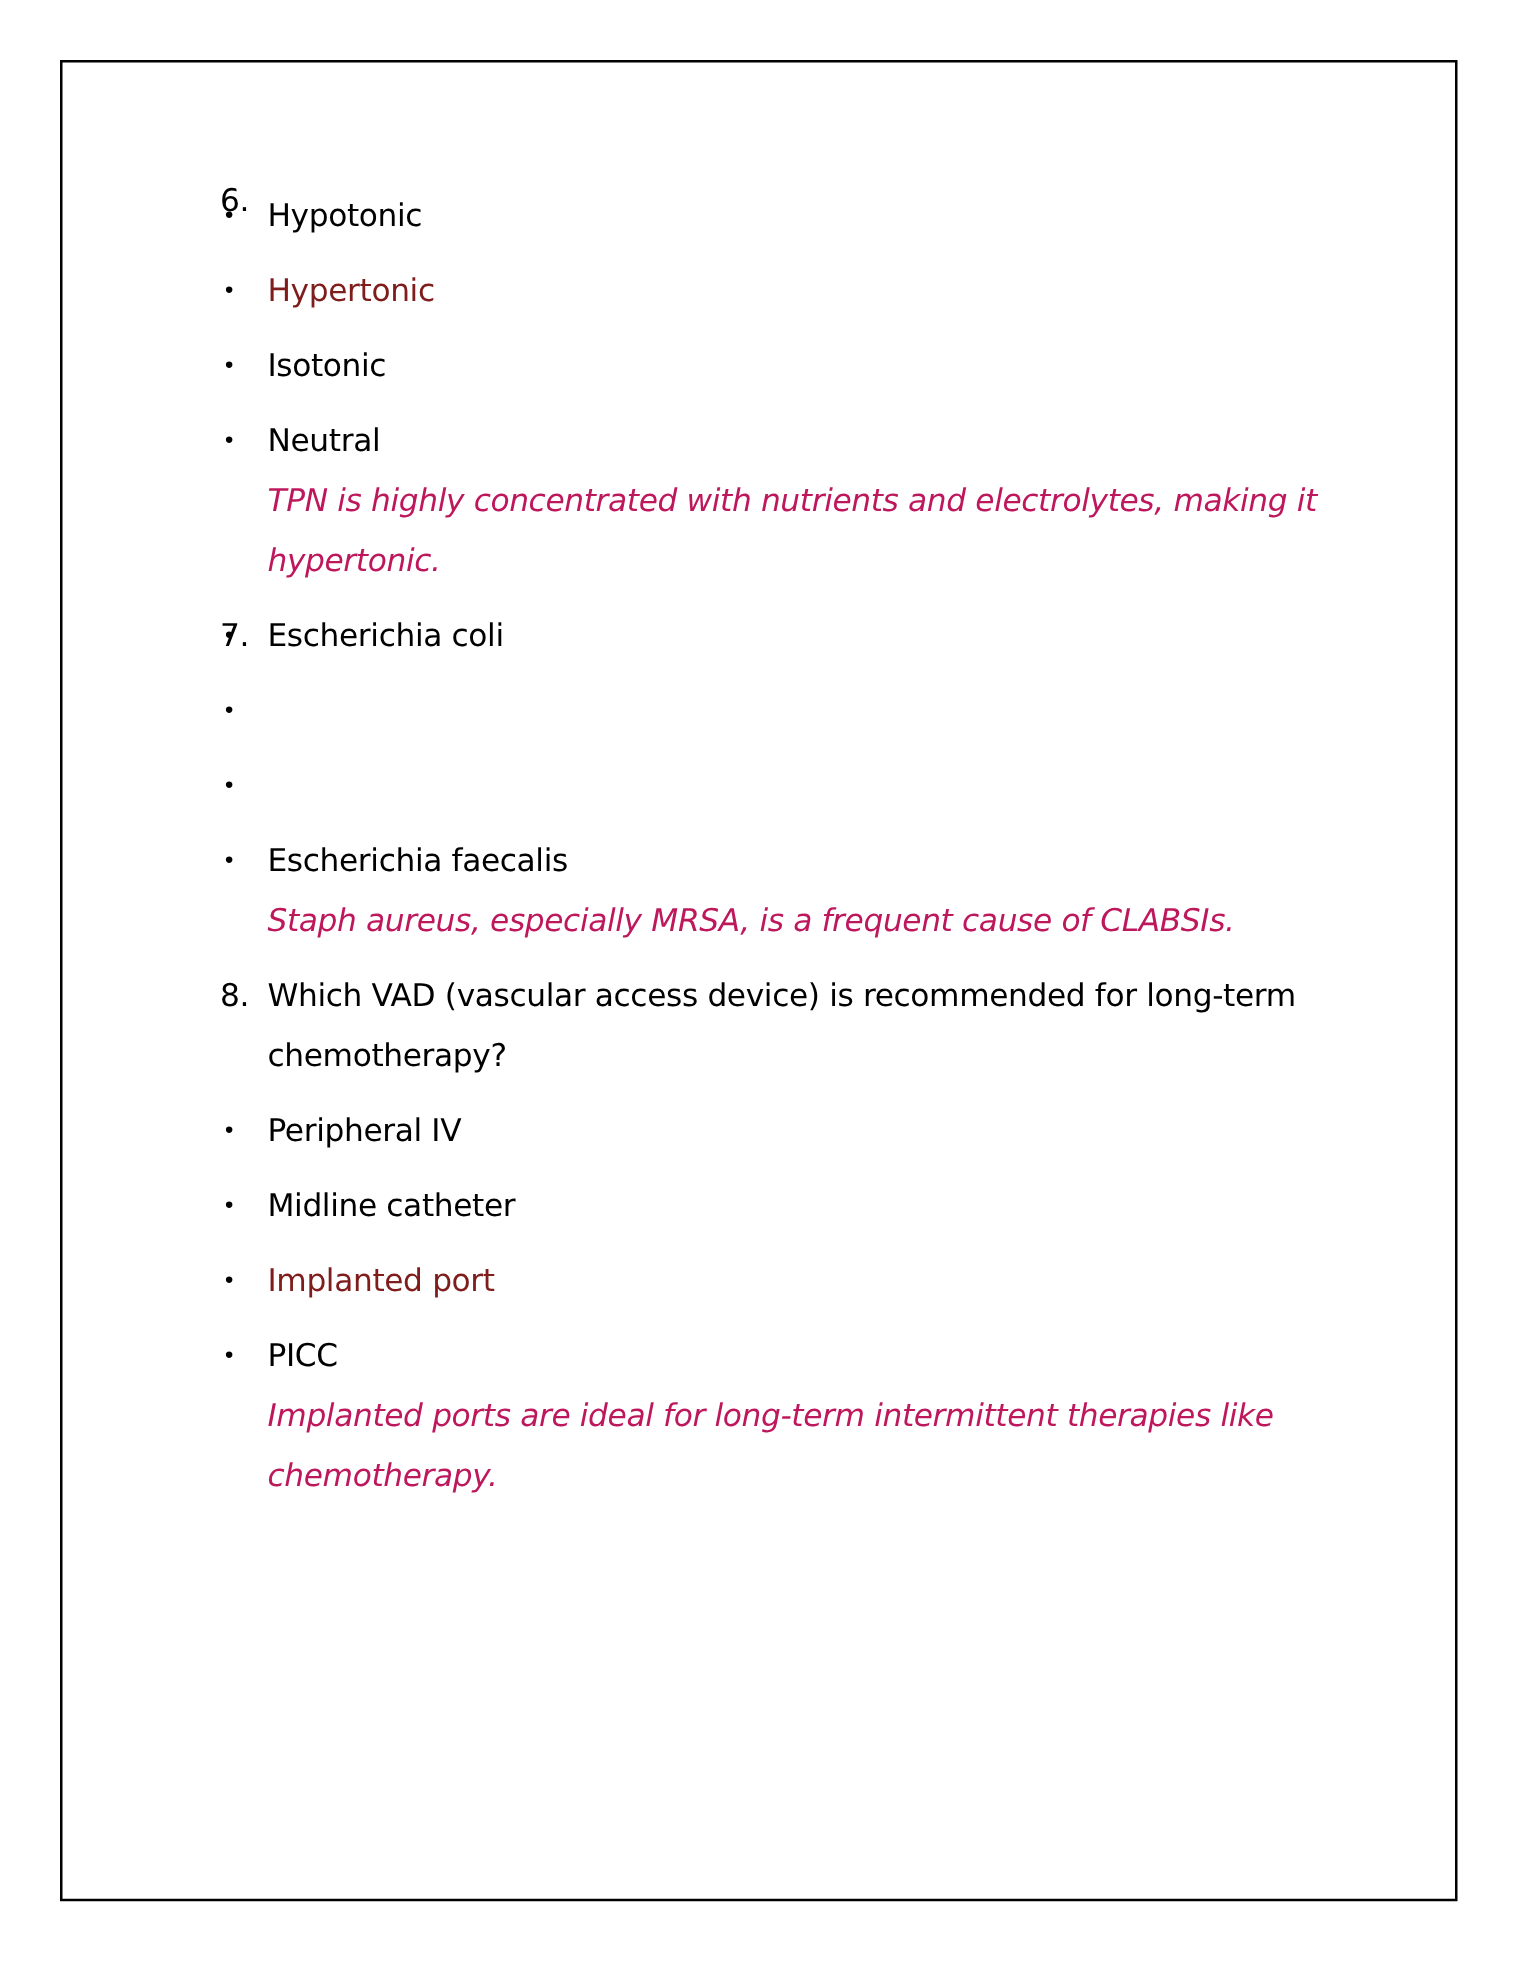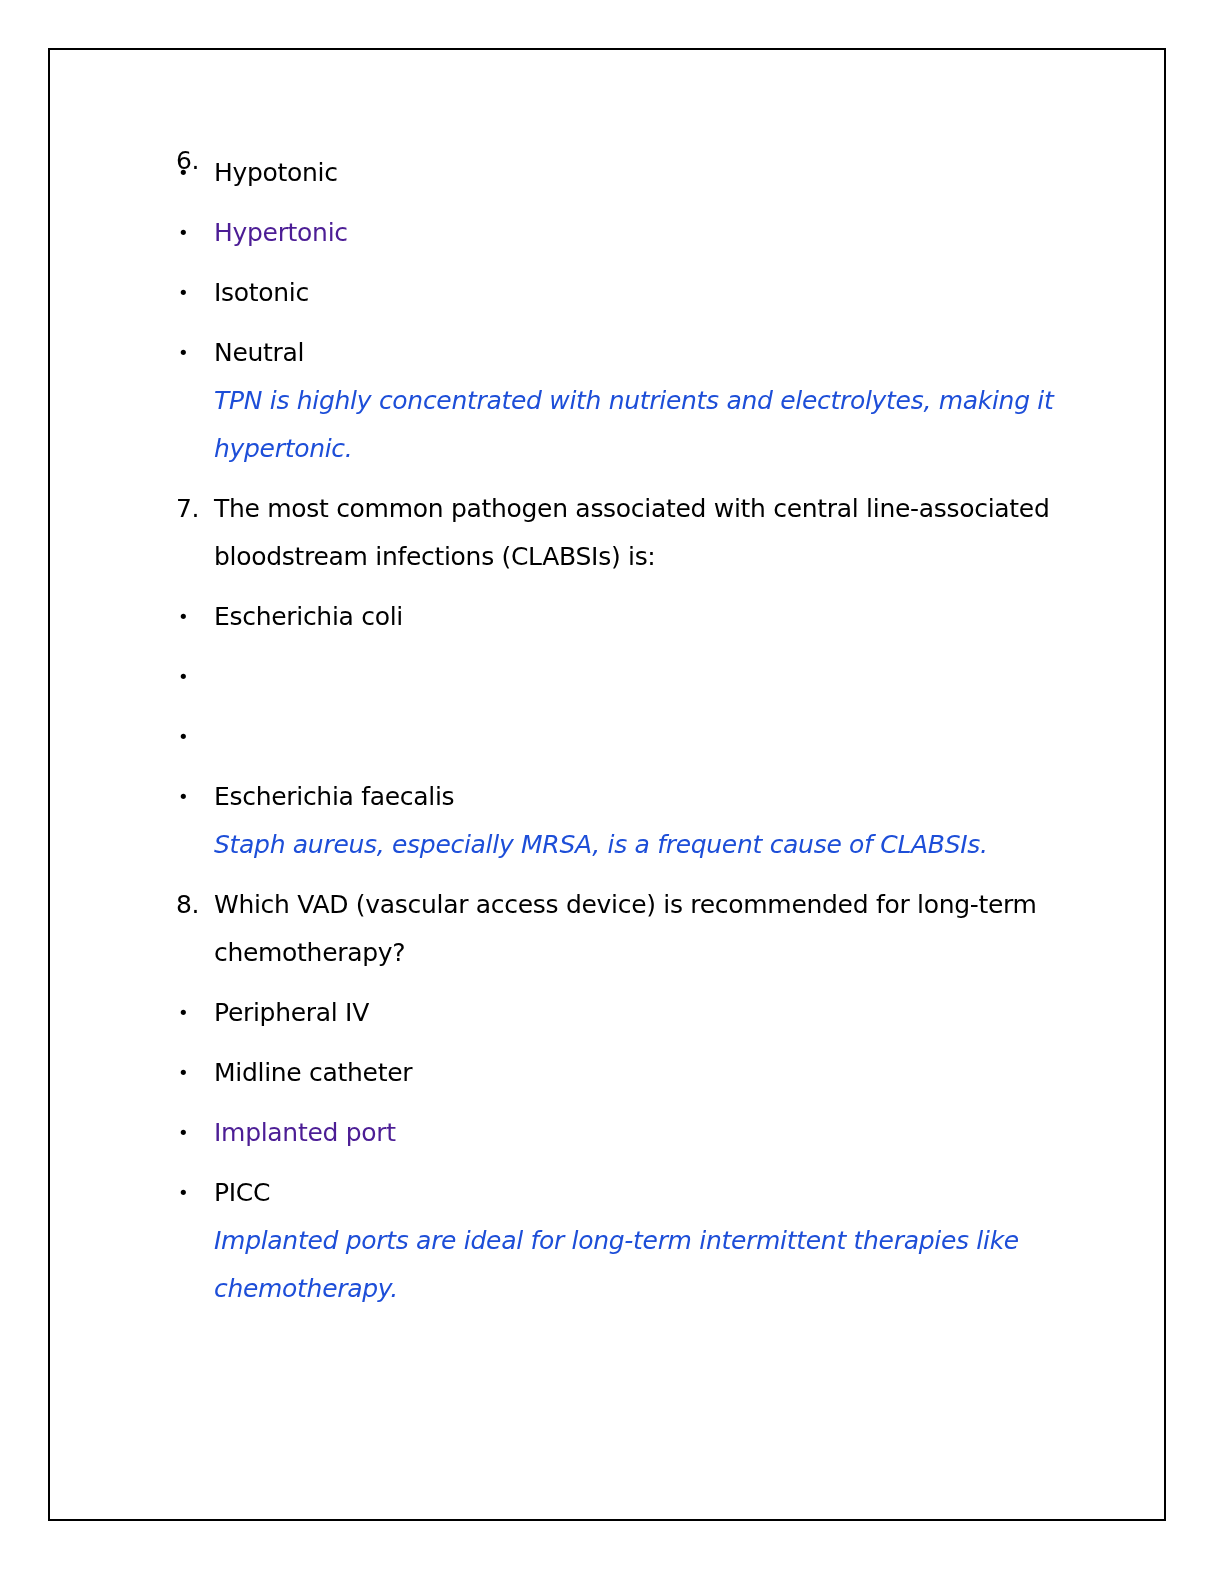--- a/index.html
+++ b/index.html
@@ -48,28 +48,28 @@
       margin-bottom: 12px;
       height: 48px;
     }
     .option .bullet {
       position: absolute;
       left: 2px;
       top: 0;
       font-size: 18px;
     }
     .option.correct .option-text {
-      color: #4c1d95;
+      color: #7f1d1d;
     }
     .explanation {
       padding-left: 38px;
       margin-top: -12px;
       margin-bottom: 12px;
       font-style: italic;
-      color: #1d4ed8;
+      color: #be185d;
     }
   </style>
 </head>
 <body>
 
 <div class="page-border"></div>
 
 <div class="content">
 
   <div class="question">
@@ -88,21 +88,20 @@
     <span class="option-text">Isotonic</span>
   </div>
   <div class="option">
     <span class="bullet">•</span>
     <span class="option-text">Neutral</span>
   </div>
   <div class="explanation">TPN is highly concentrated with nutrients and electrolytes, making it hypertonic.</div>
 
   <div class="question">
     <span class="qnum">7.</span>
-    <span>The most common pathogen associated with central line-associated bloodstream infections (CLABSIs) is:</span>
   </div>
   <div class="option">
     <span class="bullet">•</span>
     <span class="option-text">Escherichia coli</span>
   </div>
   <div class="option">
     <span class="bullet">•</span>
   </div>
   <div class="option correct">
     <span class="bullet">•</span>

